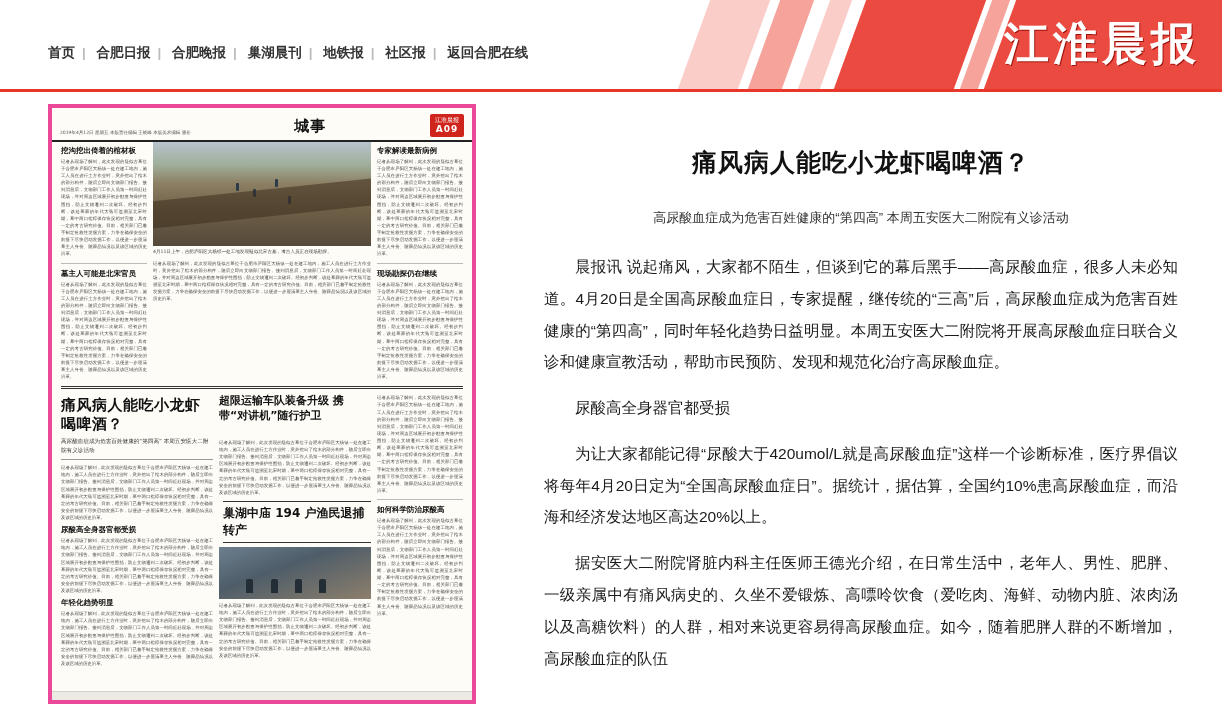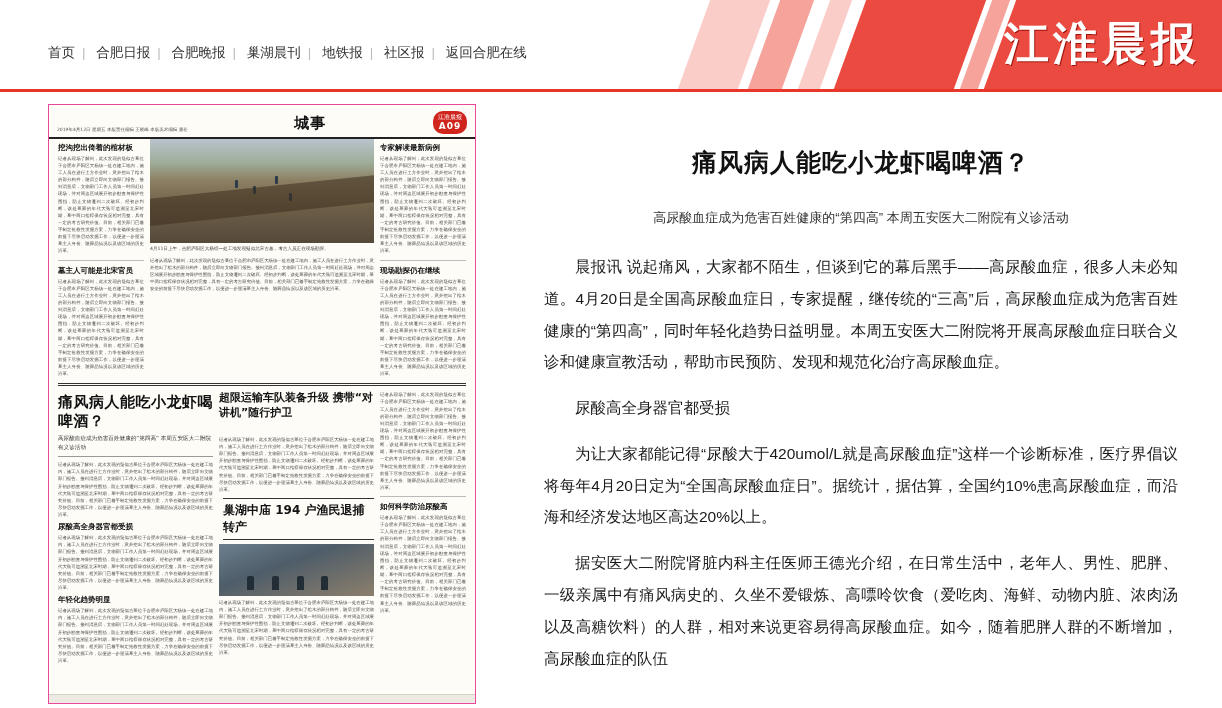--- a/index.html
+++ b/index.html
@@ -60,20 +60,21 @@
 
   
   .topnav {
     position: absolute;
     left: 48px;
     top: 44px;
     font-size: 13.5px;
     color: #333;
     z-index: 6;
     white-space: nowrap;
+    font-weight: bold;
   }
   .topnav a {
     color: #333;
     text-decoration: none;
     padding: 0 7px;
   }
   .topnav a:first-child { padding-left: 0; }
   .topnav .sep { color: #bbb; }
 
   
@@ -89,21 +90,21 @@
   .paper-col {
     width: 540px;
     padding-left: 48px;
     padding-right: 12px;
   }
   .paper {
     position: relative;
     width: 428px;
     height: 600px;
     background: #fdfcf7;
-    border: 1px solid #ec4899;
+    border: 4px solid #ec4899;
     overflow: hidden;
     font-family: "DejaVu Sans", sans-serif;
   }
   .paper-head {
     display: flex;
     align-items: flex-end;
     justify-content: space-between;
     padding: 6px 8px 3px 8px;
     border-bottom: 2px solid #222;
   }
@@ -119,21 +120,21 @@
     letter-spacing: 1px;
     padding-bottom: 1px;
   }
   .paper-head-right {
     background: #d0251c;
     color: #fff;
     text-align: center;
     font-size: 6px;
     line-height: 1.25;
     padding: 2px 5px;
-    border-radius: 10px;
+    border-radius: 2px;
   }
   .paper-head-right b { font-size: 9px; display: block; letter-spacing: 1px;}
 
   .lead {
     padding: 7px 9px 3px 9px;
   }
   .lead h1 {
     margin: 0;
     font-size: 23px;
     letter-spacing: 1px;

